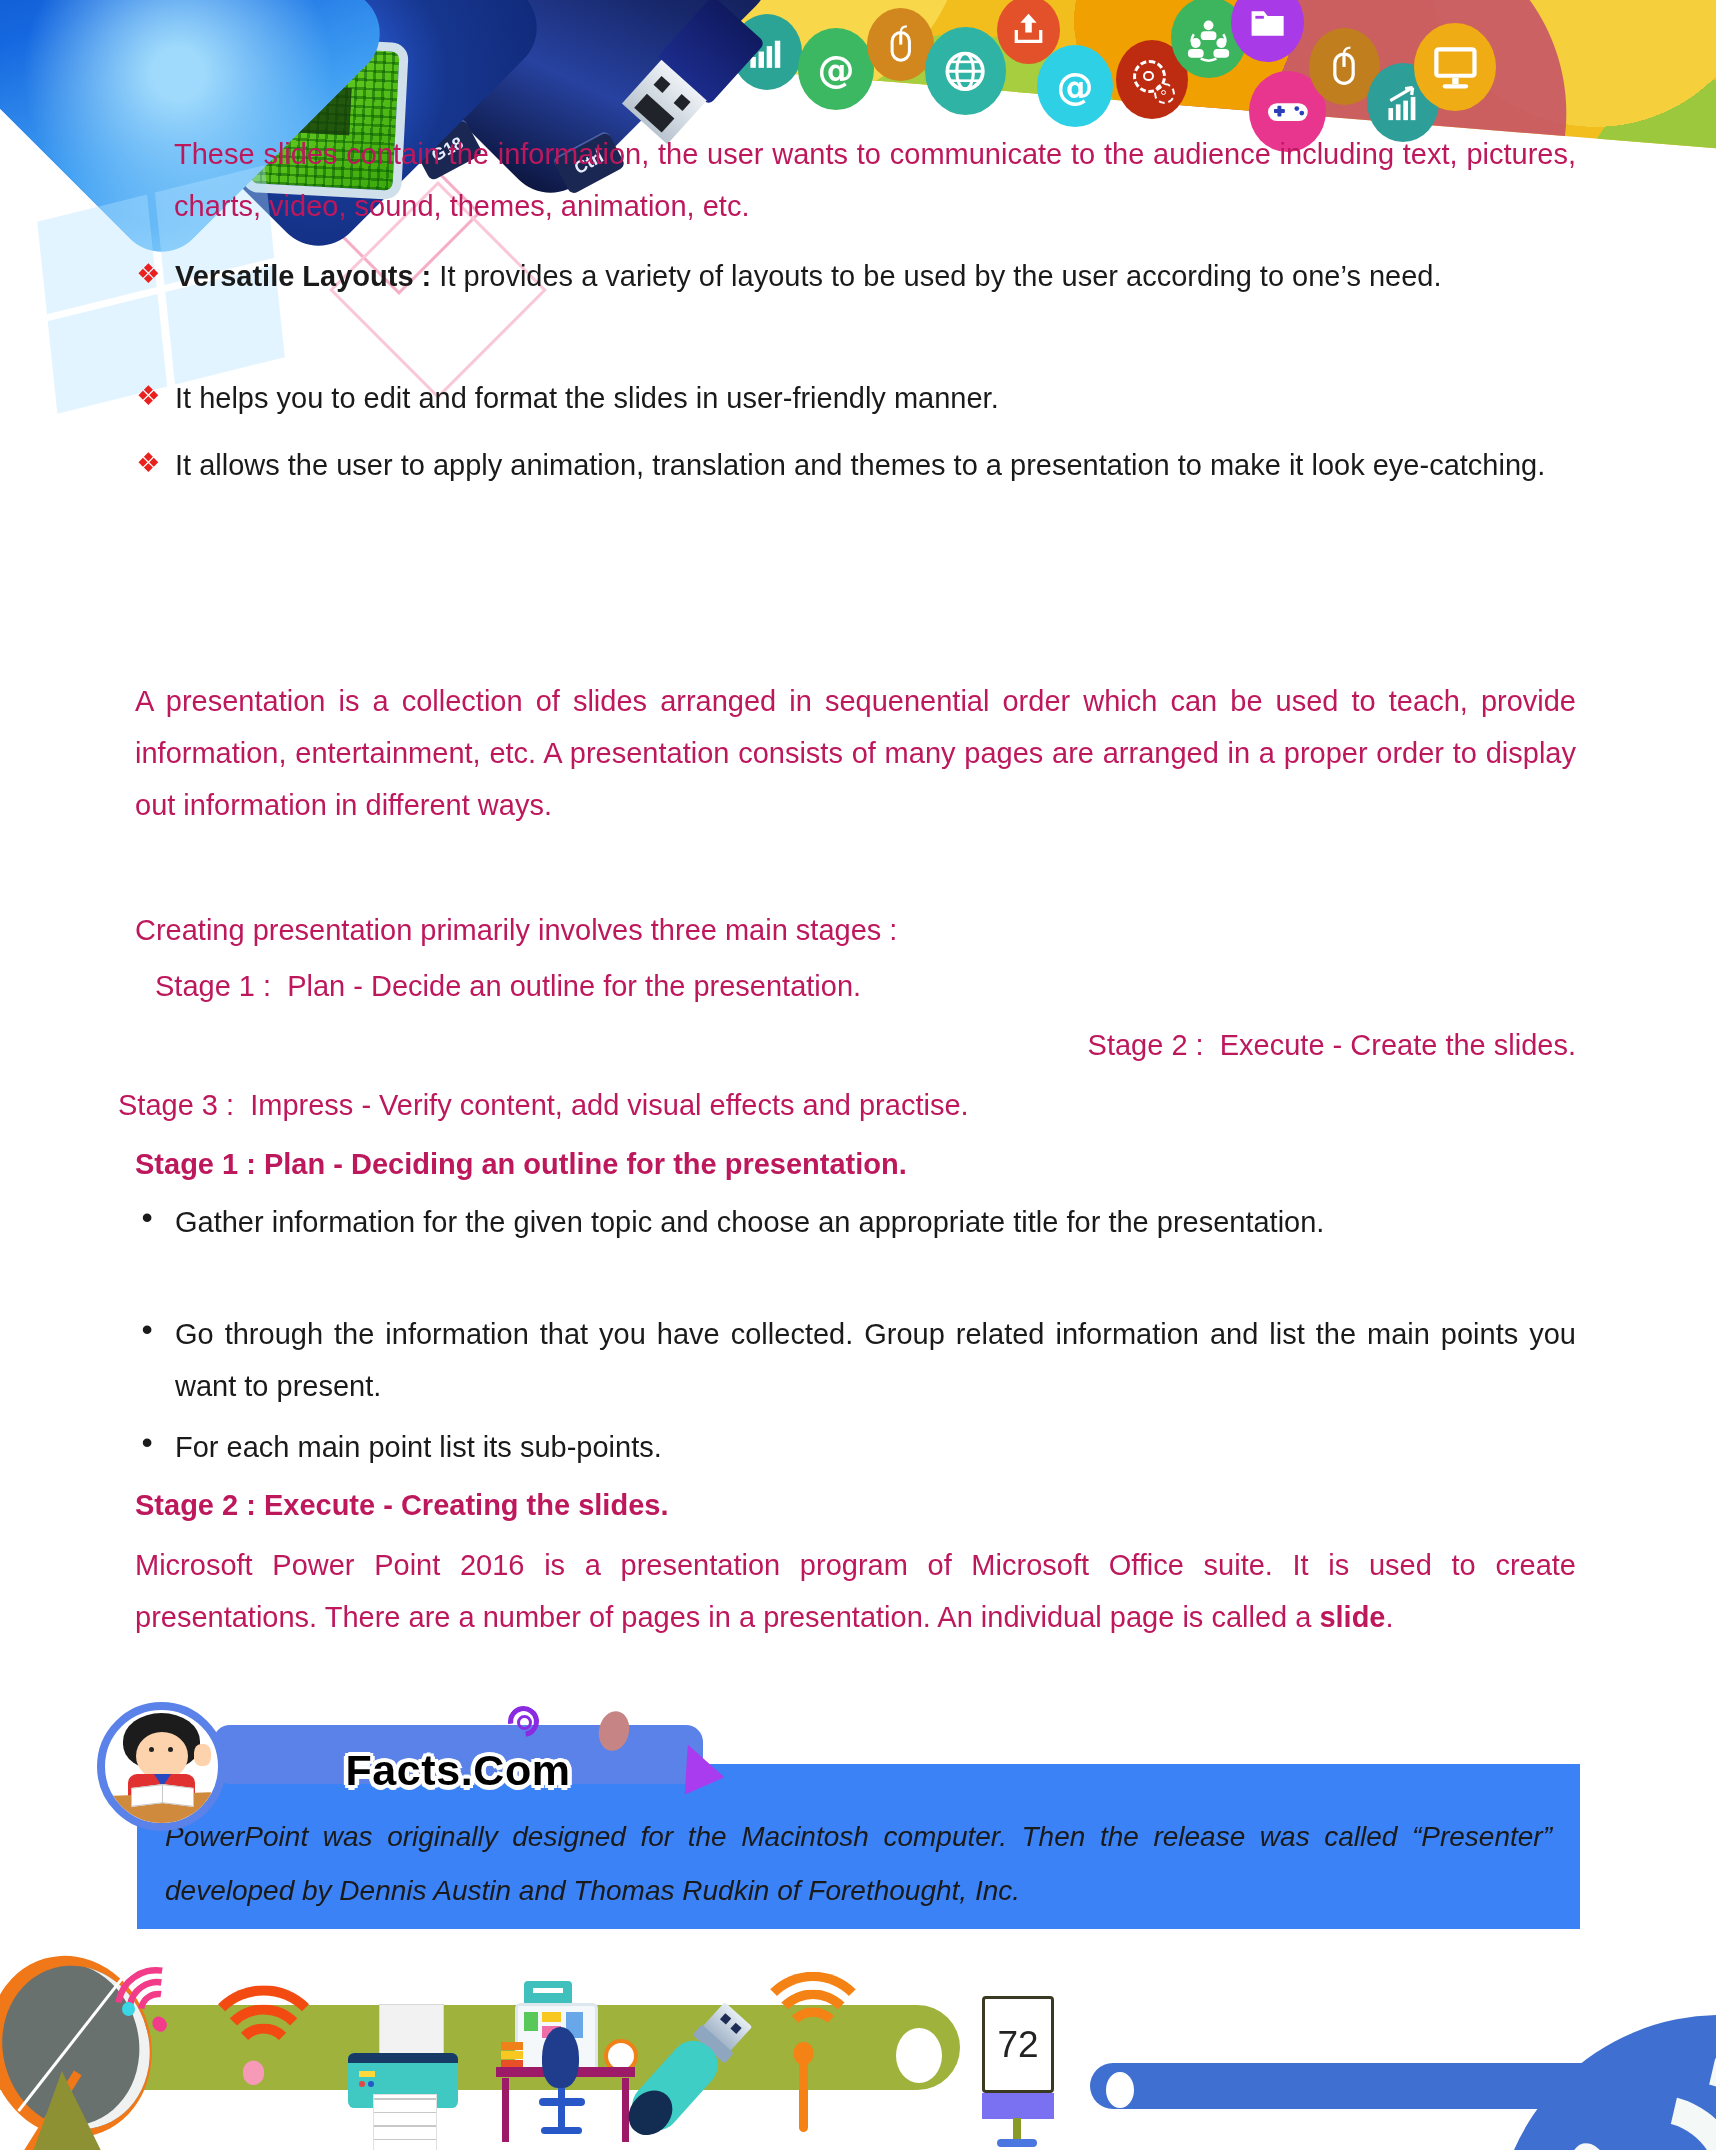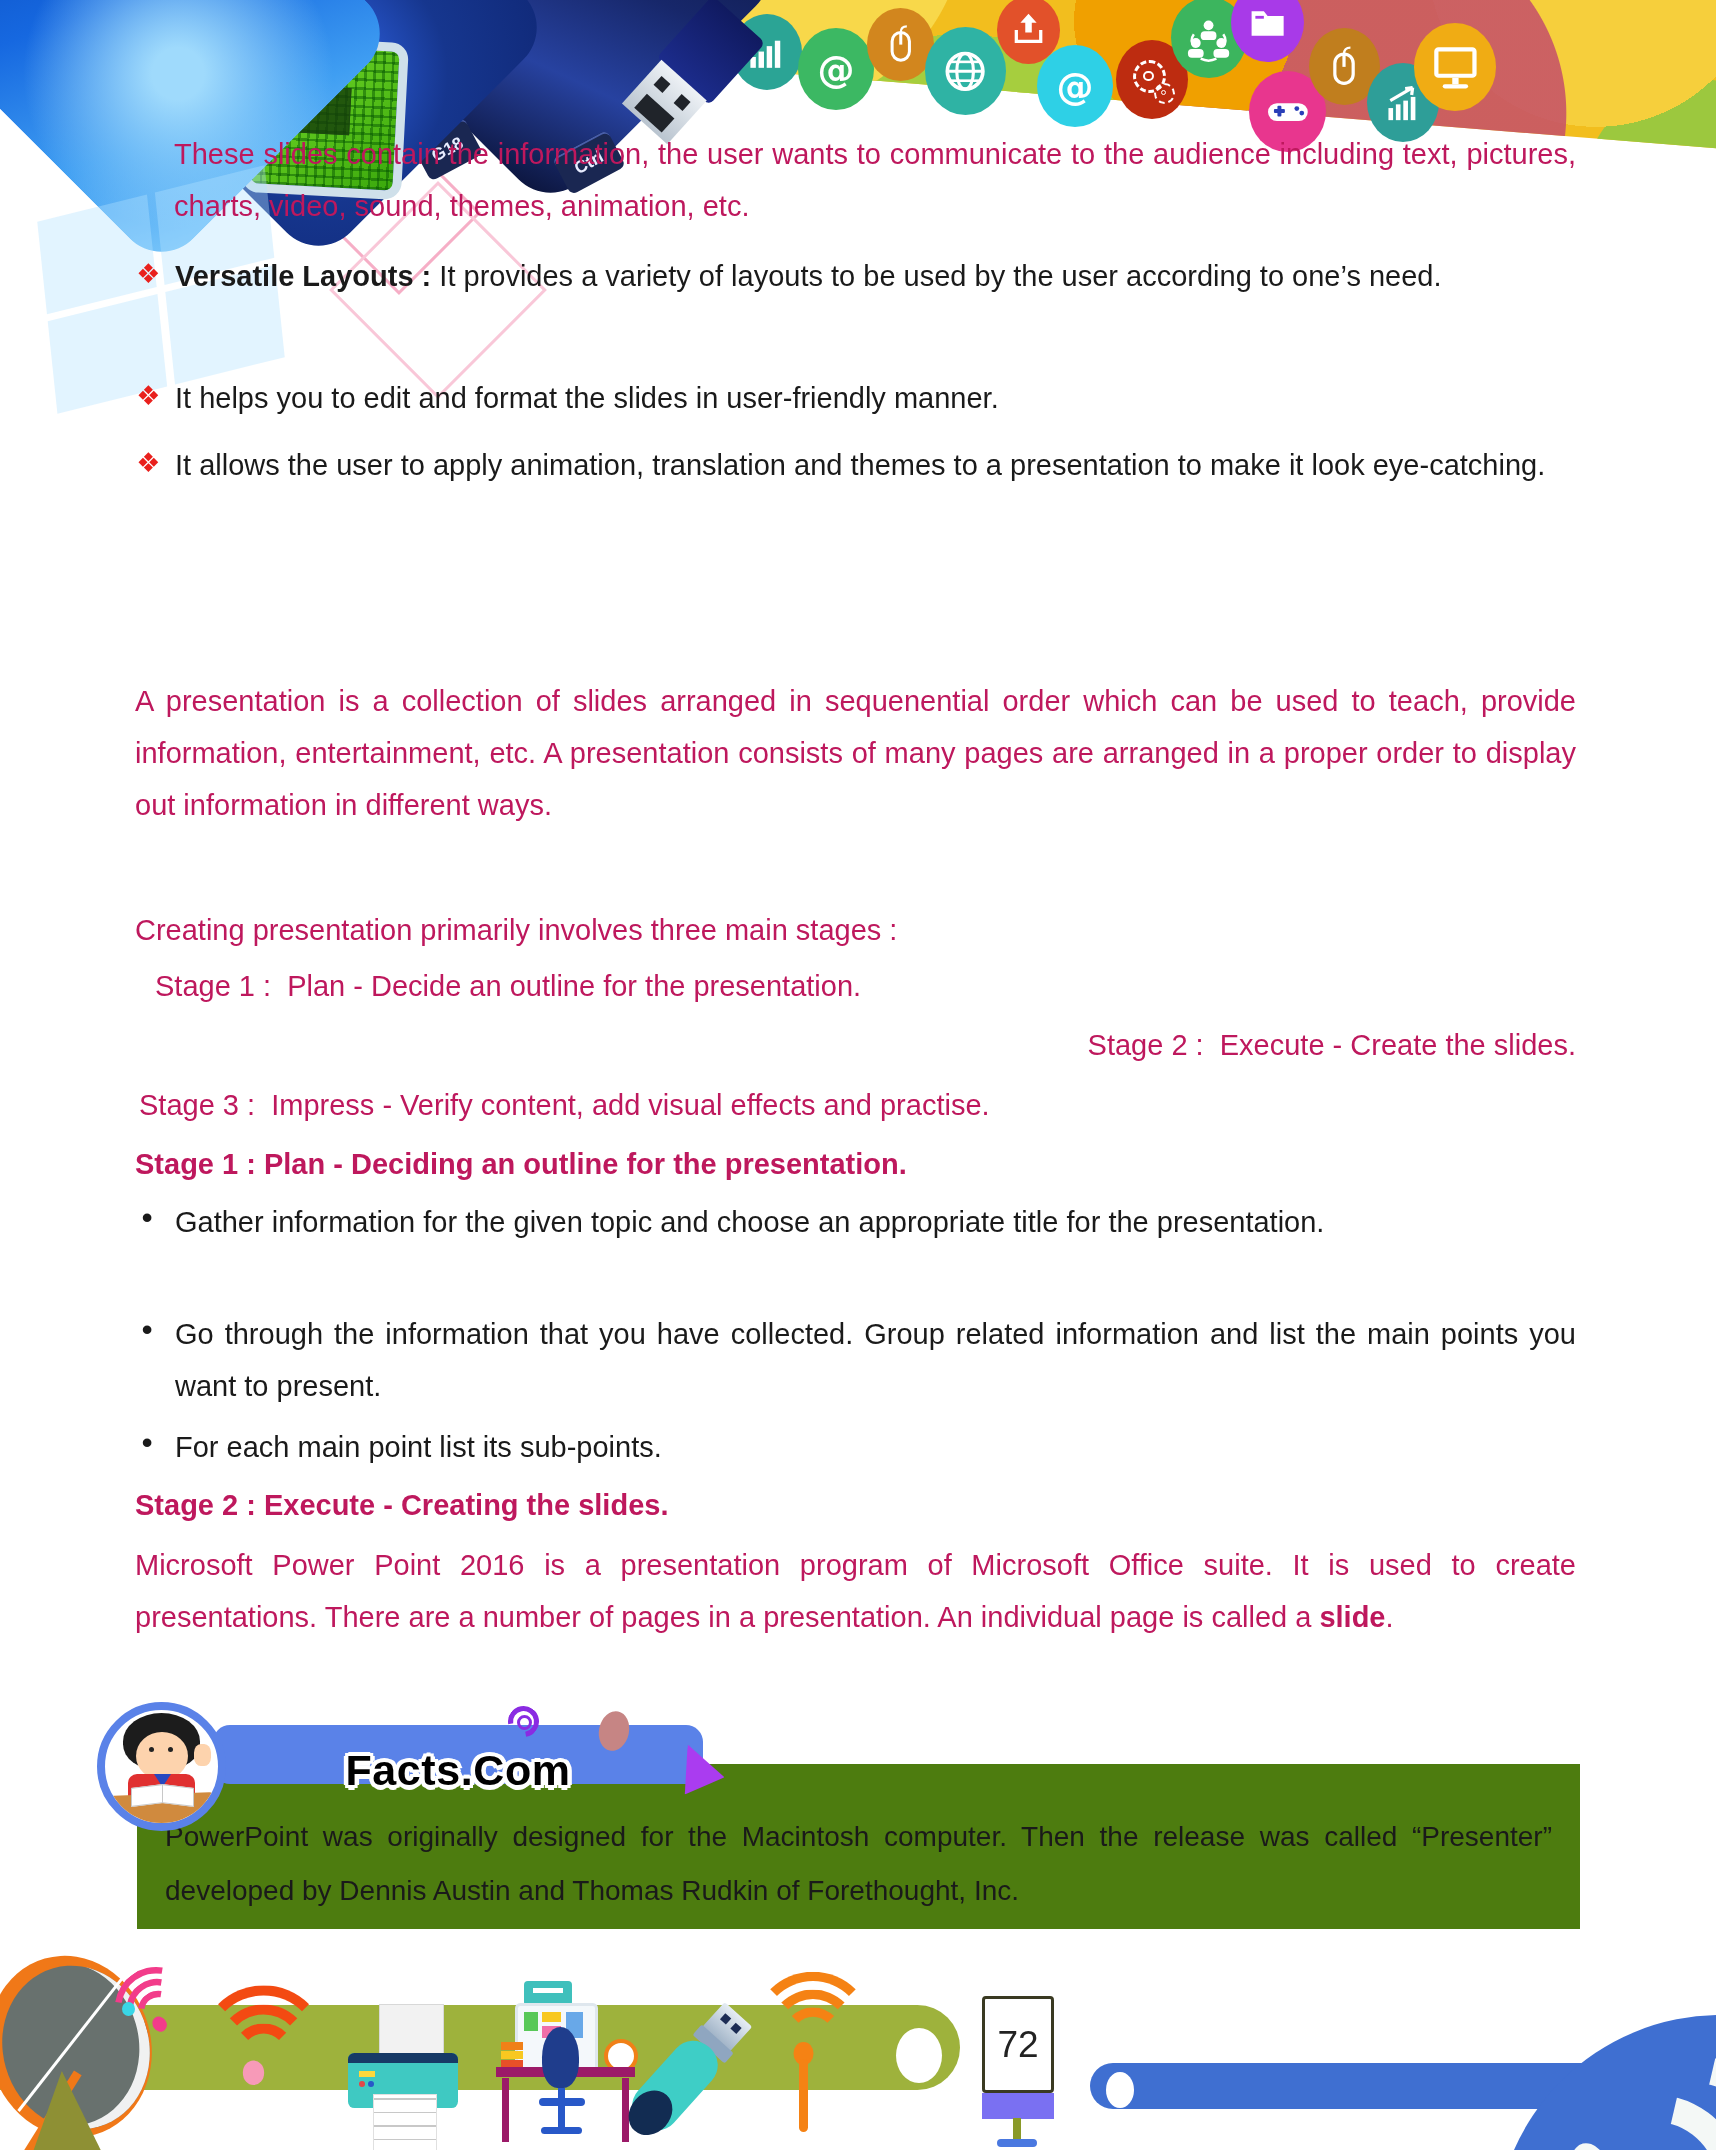--- a/index.html
+++ b/index.html
@@ -57,22 +57,22 @@
   
   .facts-badge{position:absolute;left:213px;top:1725px;width:490px;height:59px;background:#5a82e8;border-radius:17px;z-index:12;}
   .facts-label{position:absolute;left:0;top:16px;width:100%;height:100%;display:flex;align-items:center;justify-content:center;
     color:#000000;font-weight:bold;font-size:43px;letter-spacing:0.6px;
     text-shadow:-3.2px -3.2px 0 #fff,3.2px -3.2px 0 #fff,-3.2px 3.2px 0 #fff,3.2px 3.2px 0 #fff,0 -4.5px 0 #fff,0 4.5px 0 #fff,-4.5px 0 0 #fff,4.5px 0 0 #fff;}
   .mascot{position:absolute;left:97px;top:1702px;width:129px;height:129px;box-sizing:border-box;
     border:8.4px solid #5a82e8;border-radius:50%;background:#fff;overflow:hidden;z-index:13;}
   .spiral{position:absolute;left:508px;top:1706px;width:31px;height:31px;z-index:13;}
   .spiral .o{position:absolute;inset:0;border:5.8px solid #8a2be2;border-radius:50%;border-bottom-color:transparent;transform:rotate(35deg);}
   .spiral .i{position:absolute;left:9px;top:9px;width:9px;height:9px;border:3.2px solid #8a2be2;border-radius:50%;}
-  .yellowbox{position:absolute;left:137px;top:1764px;width:1443px;height:165px;background:#4d7c0f;z-index:11;box-sizing:border-box;
-    padding:46px 28px 0 28px;}
+  .yellowbox{position:absolute;left:137px;top:1764px;width:1443px;height:165px;background:#3b82f6;z-index:11;box-sizing:border-box;
+    padding:46px 28px 0 28px;font-style:italic;}
   .yellowbox .ft{color:#1a1a1a;font-size:28px;line-height:54px;text-align:justify;}
 
   
   .fbar{position:absolute;left:0;top:2005px;width:960px;height:85px;background:#9eb23c;border-radius:0 45px 45px 0;z-index:4;}
   .wifi{position:absolute;width:97px;height:94px;z-index:6;}
   .wifi i{position:absolute;display:block;border:9.7px solid transparent;border-top-color:var(--c);border-radius:50%;}
   .wifi .a1{left:0;top:0;width:97px;height:97px;}
   .wifi .a2{left:15px;top:17px;width:67px;height:67px;}
   .wifi .a3{left:29px;top:34px;width:39px;height:39px;}
   .wifi .dot{left:39px;top:67px;width:19.3px;height:22px;border:none;background:var(--d);border-radius:50%;}
@@ -246,21 +246,21 @@
   <div class="fbullet" style="top:439px;">
     <span class="mark">❖</span>
     <div class="bt"><span>It allows the user to apply animation, translation and themes to a presentation to make it look eye-catching.</span></div>
   </div>
 
 
   <div class="txt" style="left:135px;top:675px;width:1441px;">A presentation is a collection of slides arranged in sequenential order which can be used to teach, provide information, entertainment, etc. A presentation consists of many pages are arranged in a proper order to display out information in different ways.</div>
   <div class="txt" style="left:135px;top:904px;width:1441px;text-align:left;">Creating presentation primarily involves three main stages :</div>
   <div class="txt pre" style="left:135px;top:960px;width:1441px;text-align:left;margin-left:20px;">Stage 1 :  Plan - Decide an outline for the presentation.</div>
   <div class="txt pre" style="left:135px;top:1019px;width:1441px;text-align:right;">Stage 2 :  Execute - Create the slides.</div>
-  <div class="txt pre" style="left:139px;top:1079px;width:1441px;text-align:left;">Stage 3 :  Impress - Verify content, add visual effects and practise.</div>
+  <div class="txt pre" style="left:118px;top:1079px;width:1441px;text-align:left;">Stage 3 :  Impress - Verify content, add visual effects and practise.</div>
 
   <div class="txt bold" style="left:135px;top:1138px;width:1441px;text-align:left;">Stage 1 : Plan - Deciding an outline for the presentation.</div>
 
   <div class="fbullet dbullet" style="top:1196px;">
     <span class="mark">•</span>
     <div class="bt">Gather information for the given topic and choose an appropriate title for the presentation.</div>
   </div>
   <div class="fbullet dbullet" style="top:1308px;">
     <span class="mark">•</span>
     <div class="bt">Go through the information that you have collected. Group related information and list the main points you want to present.</div>

